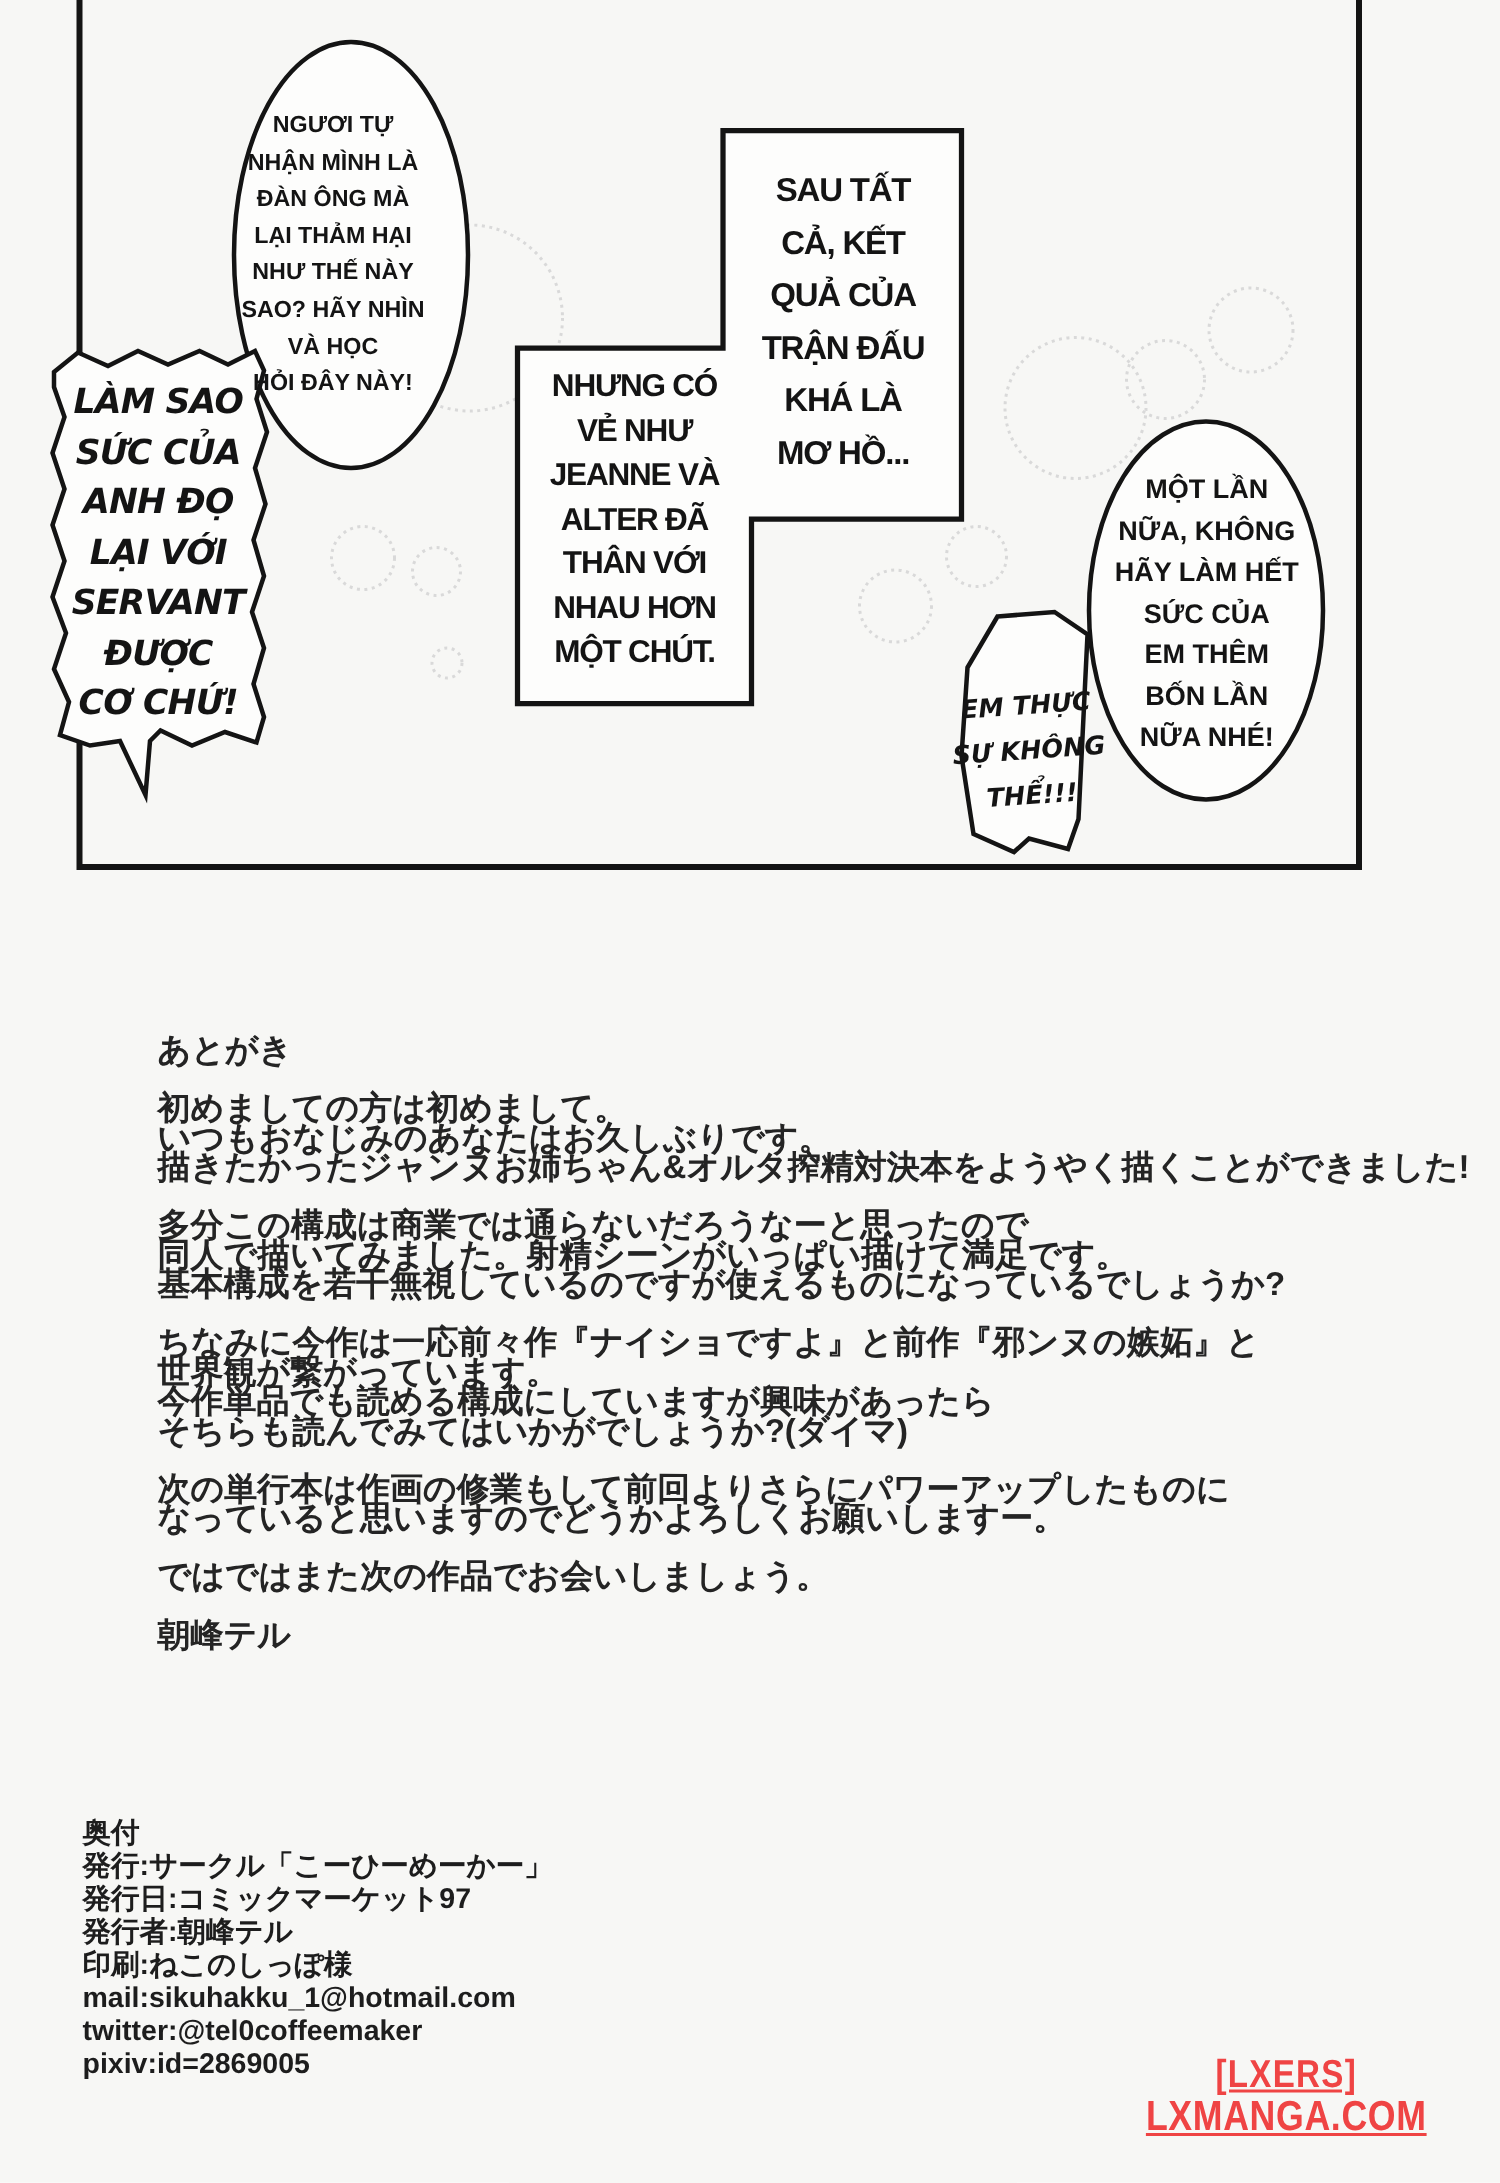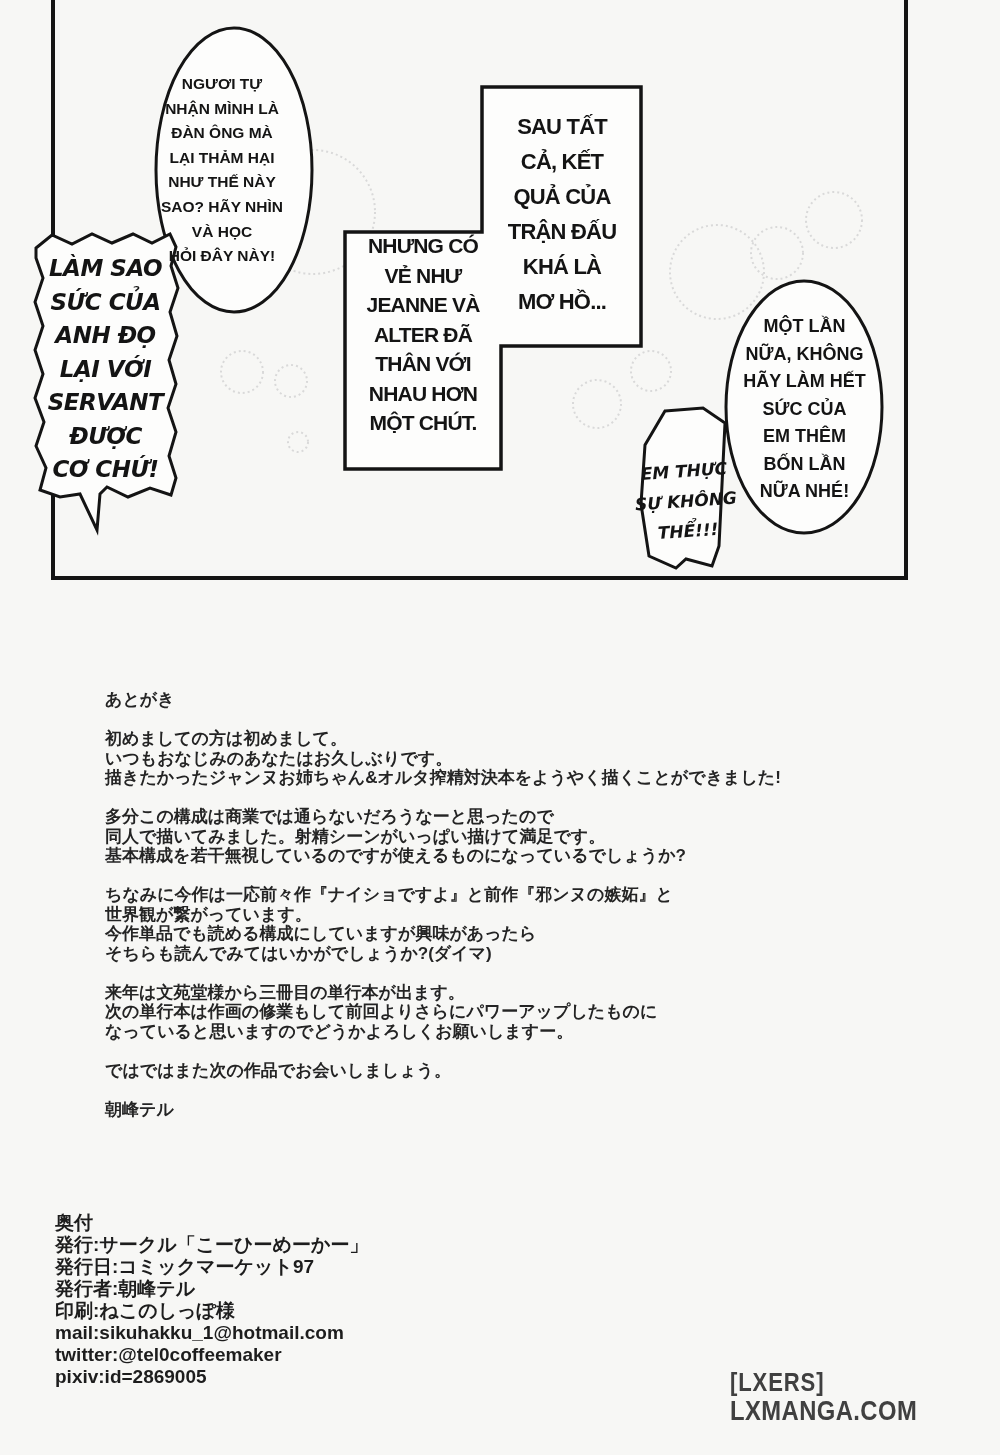--- a/index.html
+++ b/index.html
@@ -17,39 +17,39 @@
     white-space:pre-line;
     text-align:center;
     font-weight:bold;
     color:#141414;
   }
   .comic-font{font-family:"Liberation Sans",sans-serif;}
   .cond-font{font-family:"Liberation Sans",sans-serif;letter-spacing:-0.8px;}
   .burst-font{font-family:"DejaVu Sans",sans-serif;font-style:italic;font-weight:bold;}
   .t-top-oval{left:158px;top:72px;width:128px;font-size:15.5px;line-height:24.6px;}
   .t-burst-left{left:33px;top:252px;width:145px;font-size:23px;line-height:33.5px;letter-spacing:-0.5px;}
-  .t-middle-box{left:347px;top:231px;width:152px;font-size:21px;line-height:29.5px;}
+  .t-middle-box{left:347px;top:243px;width:152px;font-size:21px;line-height:29.5px;}
   .t-result-box{left:486px;top:109px;width:152px;font-size:22px;line-height:35px;text-align:center;}
   .t-small-burst{left:634px;top:456px;width:104px;font-size:17px;line-height:30px;transform:rotate(-4deg);}
   .t-right-oval{left:727px;top:313px;width:155px;font-size:18px;line-height:27.5px;}
   .afterword{
     position:absolute;left:105px;top:690px;width:800px;
-    font-size:17px;line-height:19.5px;
+    font-size:22px;line-height:19.5px;
     font-weight:600;color:#242424;
   }
   .aw-line{min-height:19.5px;white-space:pre;}
   .credits{
     position:absolute;left:55px;top:1212px;width:500px;
     font-size:19px;line-height:22px;
     font-weight:bold;color:#1d1d1d;
   }
   .cr-line{min-height:22px;white-space:pre;}
   .watermark{
     position:absolute;right:15px;top:1368px;width:300px;
-    text-align:left;color:#404040;font-weight:bold;
+    text-align:center;color:#ef4444;font-weight:bold;text-decoration:underline;
   }
   .wm1{font-size:26px;line-height:28px;transform:scaleX(0.85);transform-origin:100% 50%;letter-spacing:1px;}
   .wm2{font-size:28px;line-height:30px;transform:scaleX(0.85);transform-origin:100% 50%;letter-spacing:0.5px;}
 </style>
 </head>
 <body>
 
 <div class="page">
 
   <svg class="panel-svg" width="1000" height="600" viewBox="0 0 1000 600">
@@ -136,21 +136,20 @@
       <div class="aw-line"></div>
       <div class="aw-line">多分この構成は商業では通らないだろうなーと思ったので</div>
       <div class="aw-line">同人で描いてみました。射精シーンがいっぱい描けて満足です。</div>
       <div class="aw-line">基本構成を若干無視しているのですが使えるものになっているでしょうか?</div>
       <div class="aw-line"></div>
       <div class="aw-line">ちなみに今作は一応前々作『ナイショですよ』と前作『邪ンヌの嫉妬』と</div>
       <div class="aw-line">世界観が繋がっています。</div>
       <div class="aw-line">今作単品でも読める構成にしていますが興味があったら</div>
       <div class="aw-line">そちらも読んでみてはいかがでしょうか?(ダイマ)</div>
       <div class="aw-line"></div>
-      <div class="aw-line">来年は文苑堂様から三冊目の単行本が出ます。</div>
       <div class="aw-line">次の単行本は作画の修業もして前回よりさらにパワーアップしたものに</div>
       <div class="aw-line">なっていると思いますのでどうかよろしくお願いしますー。</div>
       <div class="aw-line"></div>
       <div class="aw-line">ではではまた次の作品でお会いしましょう。</div>
       <div class="aw-line"></div>
       <div class="aw-line">朝峰テル</div>
     </div>
 
   <div class="credits">
       <div class="cr-line">奥付</div>

